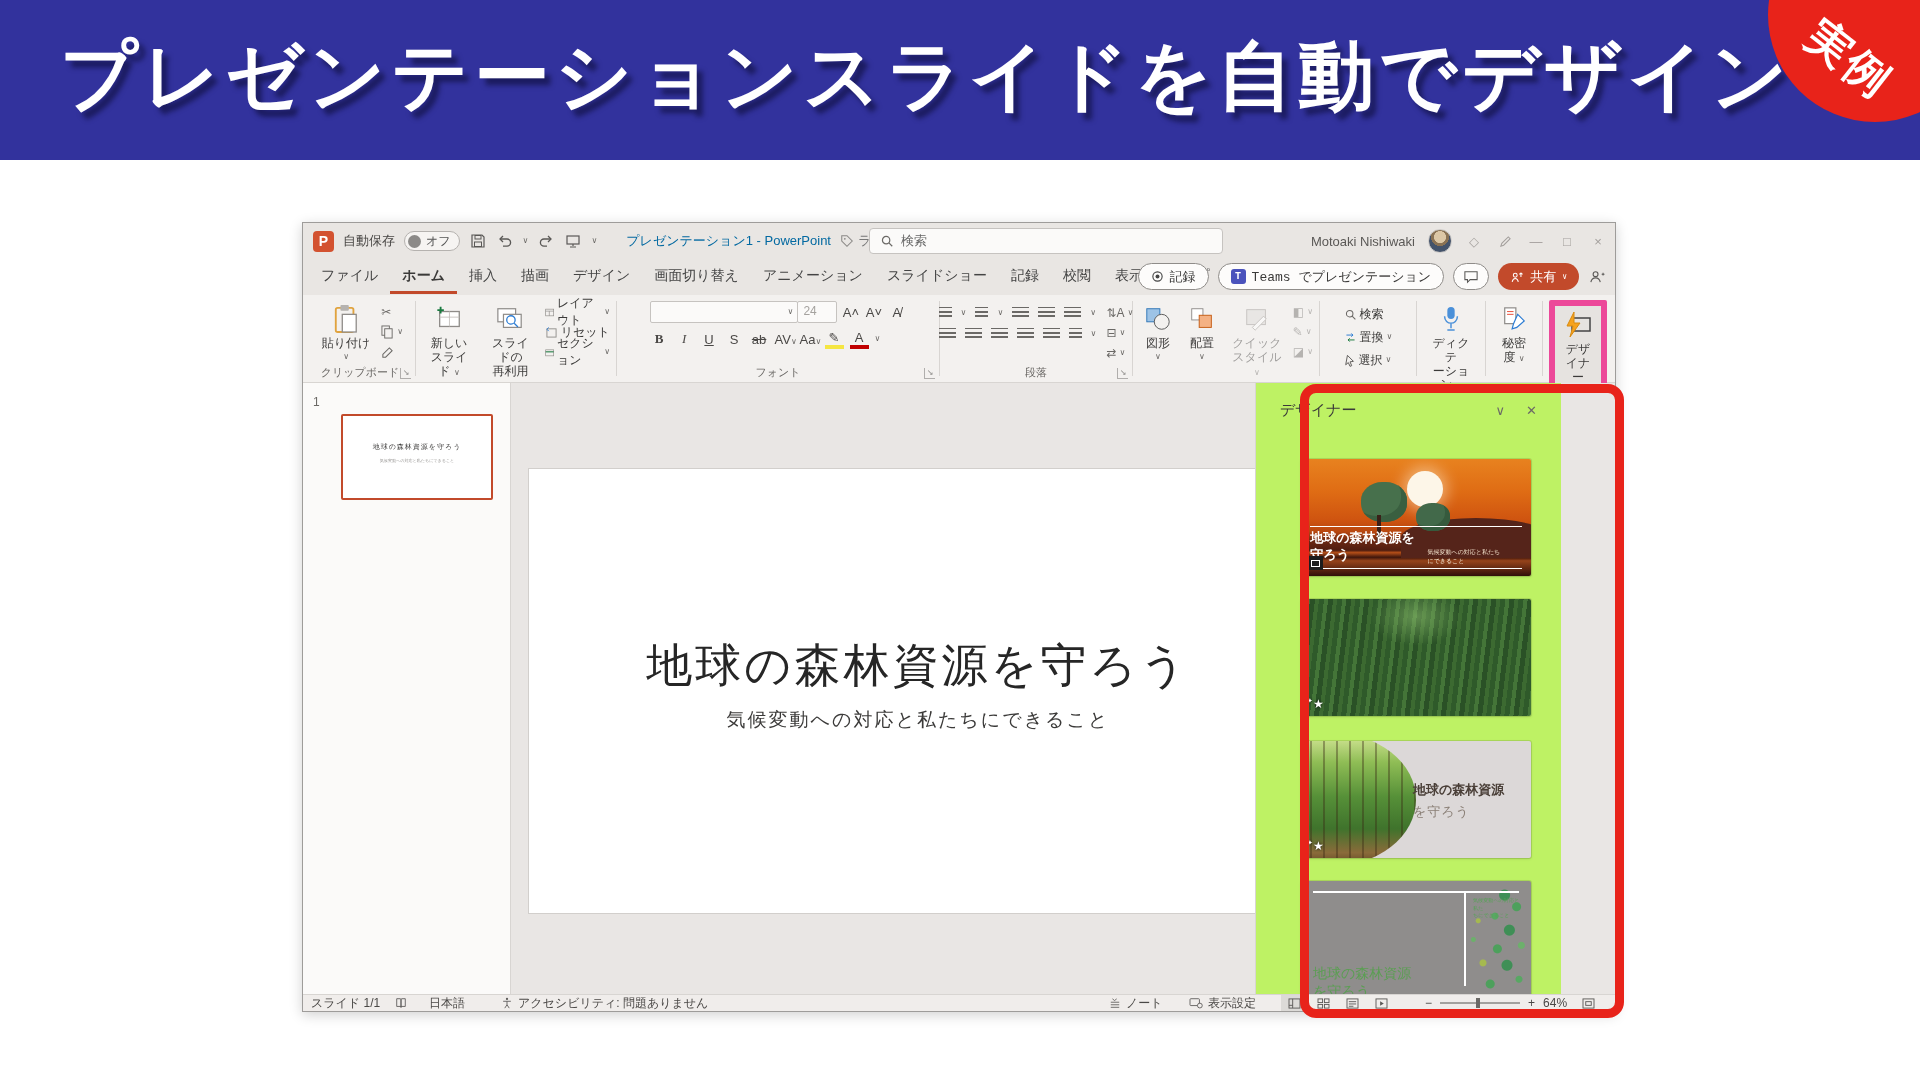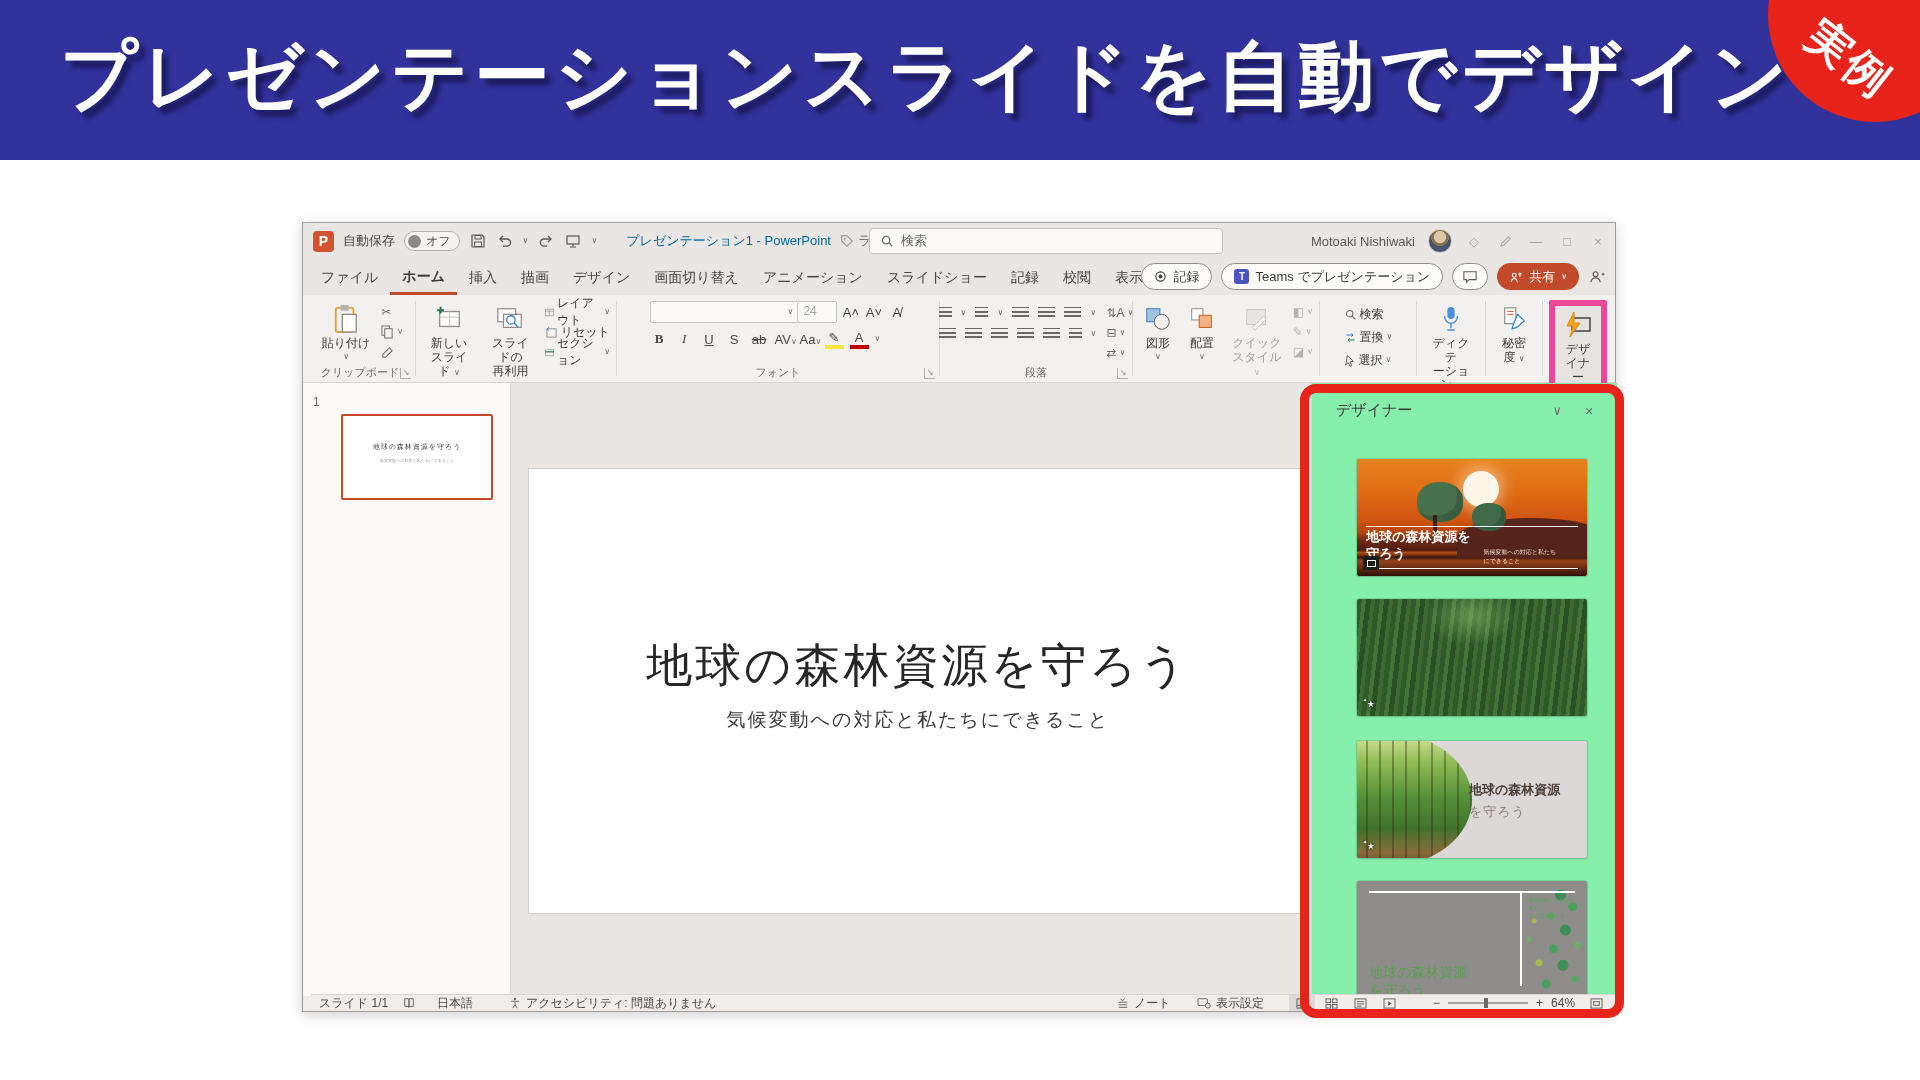--- a/index.html
+++ b/index.html
@@ -35,21 +35,21 @@
   .searchbox { position:absolute; left:566px; top:5px; width:354px; height:26px; background:#fbfaf9;
     border:1px solid #c6c3c0; border-radius:4px; display:flex; align-items:center; gap:7px; padding:0 10px;
     color:#666; font-size:13px; }
   .tb-right { position:absolute; right:8px; top:0; height:36px; display:flex; align-items:center; gap:13px; color:#5a5856; }
   .avatar { width:24px; height:24px; border-radius:50%;
     background:radial-gradient(circle at 50% 32%, #dcc7a6 0 32%, #8a7254 33% 48%, #44536b 49% 100%); border:1px solid #cfccc9; }
   .wc { color:#a39f9c; font-size:13px; width:18px; text-align:center; }
 
   
   .tabrow { position:absolute; left:0; top:36px; width:100%; height:36px; background:#e9e6e3;
-    display:flex; align-items:center; padding:0 6px; font-size:14px; color:#444; }
+    display:flex; align-items:flex-start; padding:0 6px; font-size:14px; color:#444;font-family:Liberation Mono, monospace; }
   .tab { padding:8px 12px 6px; cursor:default; white-space:nowrap; }
   .tab.active { font-weight:bold; color:#3b3a39; border-bottom:3px solid #c24a2b; }
   .tabrow-right { position:absolute; right:10px; top:4px; display:flex; align-items:center; gap:9px; }
   .pill { display:flex; align-items:center; gap:6px; border:1px solid #8f8c89; border-radius:14px; height:27px;
     padding:0 12px; font-size:13px; color:#3b3a39; background:#fdfcfb; white-space:nowrap; }
   .share-btn { background:#c24a2b; color:#fff; border:none; }
   .teams-ico { width:15px; height:15px; background:#4b53bc; border-radius:3px; color:#fff; font-size:10px;
     font-weight:bold; display:flex; align-items:center; justify-content:center; }
 
   
@@ -86,22 +86,22 @@
   .mini-sub { position:absolute; left:0; right:0; top:40px; text-align:center; font-size:6px; color:#9a9896; transform:scale(.68); }
 
   .canvas { position:absolute; left:225px; top:85px; width:780px; height:446px; background:#fff;
     border:1px solid #d2cfcc; }
   .slide-title { position:absolute; left:0; right:0; top:166px; text-align:center; font-size:46px; font-weight:300;
     color:#262626; letter-spacing:3px; font-family:"Liberation Serif","DejaVu Serif",serif; }
   .slide-sub { position:absolute; left:0; right:0; top:238px; text-align:center; font-size:19px; font-weight:300;
     color:#3b3a39; letter-spacing:2px; font-family:"Liberation Serif","DejaVu Serif",serif; }
 
   
-  .dpanel { position:absolute; left:1008px; top:0; width:306px; height:100%; background:#86efac;
-    border-left:1px solid #d8d5d2; overflow:hidden;font-family:Liberation Mono, monospace; }
+  .dpanel { position:absolute; left:952px; top:0; width:306px; height:100%; background:#bef264;
+    border-left:1px solid #d8d5d2; overflow:hidden; }
   .dpanel-title { position:absolute; left:24px; top:18px; font-size:15px; color:#3b3a39; }
   .dpanel-ctrl { position:absolute; top:20px; font-size:13px; color:#6b6966; }
   .thumb { position:absolute; left:45px; width:230px; height:117px; border-radius:2px; overflow:hidden;
     box-shadow:0 0 0 1px rgba(0,0,0,.10), 0 1px 3px rgba(0,0,0,.12); }
 
   
   .t-sunset { background:linear-gradient(180deg,#e8821f 0%,#df6c14 28%,#cf5410 52%,#b8470f 62%,#6b2813 70%,#4f1d10 78%,#b34e18 80%,#3f160c 84%,#96431a 87%,#30100a 100%); }
   .moon { position:absolute; left:46%; top:10%; width:36px; height:36px; border-radius:50%; background:#fdf6e8;
     box-shadow:0 0 14px 5px rgba(255,240,210,.45); }
   .hill { position:absolute; right:-20px; top:50%; width:150px; height:40px; background:#55241a; border-radius:50% 50% 0 0; }
@@ -157,21 +157,21 @@
       radial-gradient(circle 2px at 52% 50%, #6cb06b 0 2px, transparent 3px),
       radial-gradient(circle 2px at 56% 34%, #a5b94f 0 2px, transparent 3px); }
   .t-splat .sub { position:absolute; left:172px; top:16px; font-size:6px; color:#57a257; line-height:1.5; transform:scale(.85); transform-origin:0 0; }
   .t-splat .title { position:absolute; left:12px; top:84px; font-size:14px; color:#5b9e53; line-height:1.25; }
 
   
   .red-frame { position:absolute; left:1300px; top:384px; width:324px; height:634px; border:9px solid #e8231a;
     border-radius:16px; z-index:50; pointer-events:none; }
 
   
-  .statusbar { position:absolute; left:8px; bottom:0; width:100%; height:17px; background:#f0edeb;
+  .statusbar { position:absolute; left:0; bottom:0; width:100%; height:17px; background:#f0edeb;
     border-top:1px solid #d8d5d2; font-size:12px; color:#4a4846; }
   .sb-item { position:absolute; top:0; height:16px; display:flex; align-items:center; gap:5px; white-space:nowrap; }
   .viewbtn { width:26px; height:16px; display:flex; align-items:center; justify-content:center; }
   .viewbtn.sel { background:#dcdad7; }
   .zoom-track { width:80px; height:2px; background:#a3a19e; position:relative; }
   .zoom-thumb { position:absolute; left:36px; top:-4px; width:4px; height:10px; background:#6b6966; }
 
   svg { display:block; }
 </style>
 </head>

